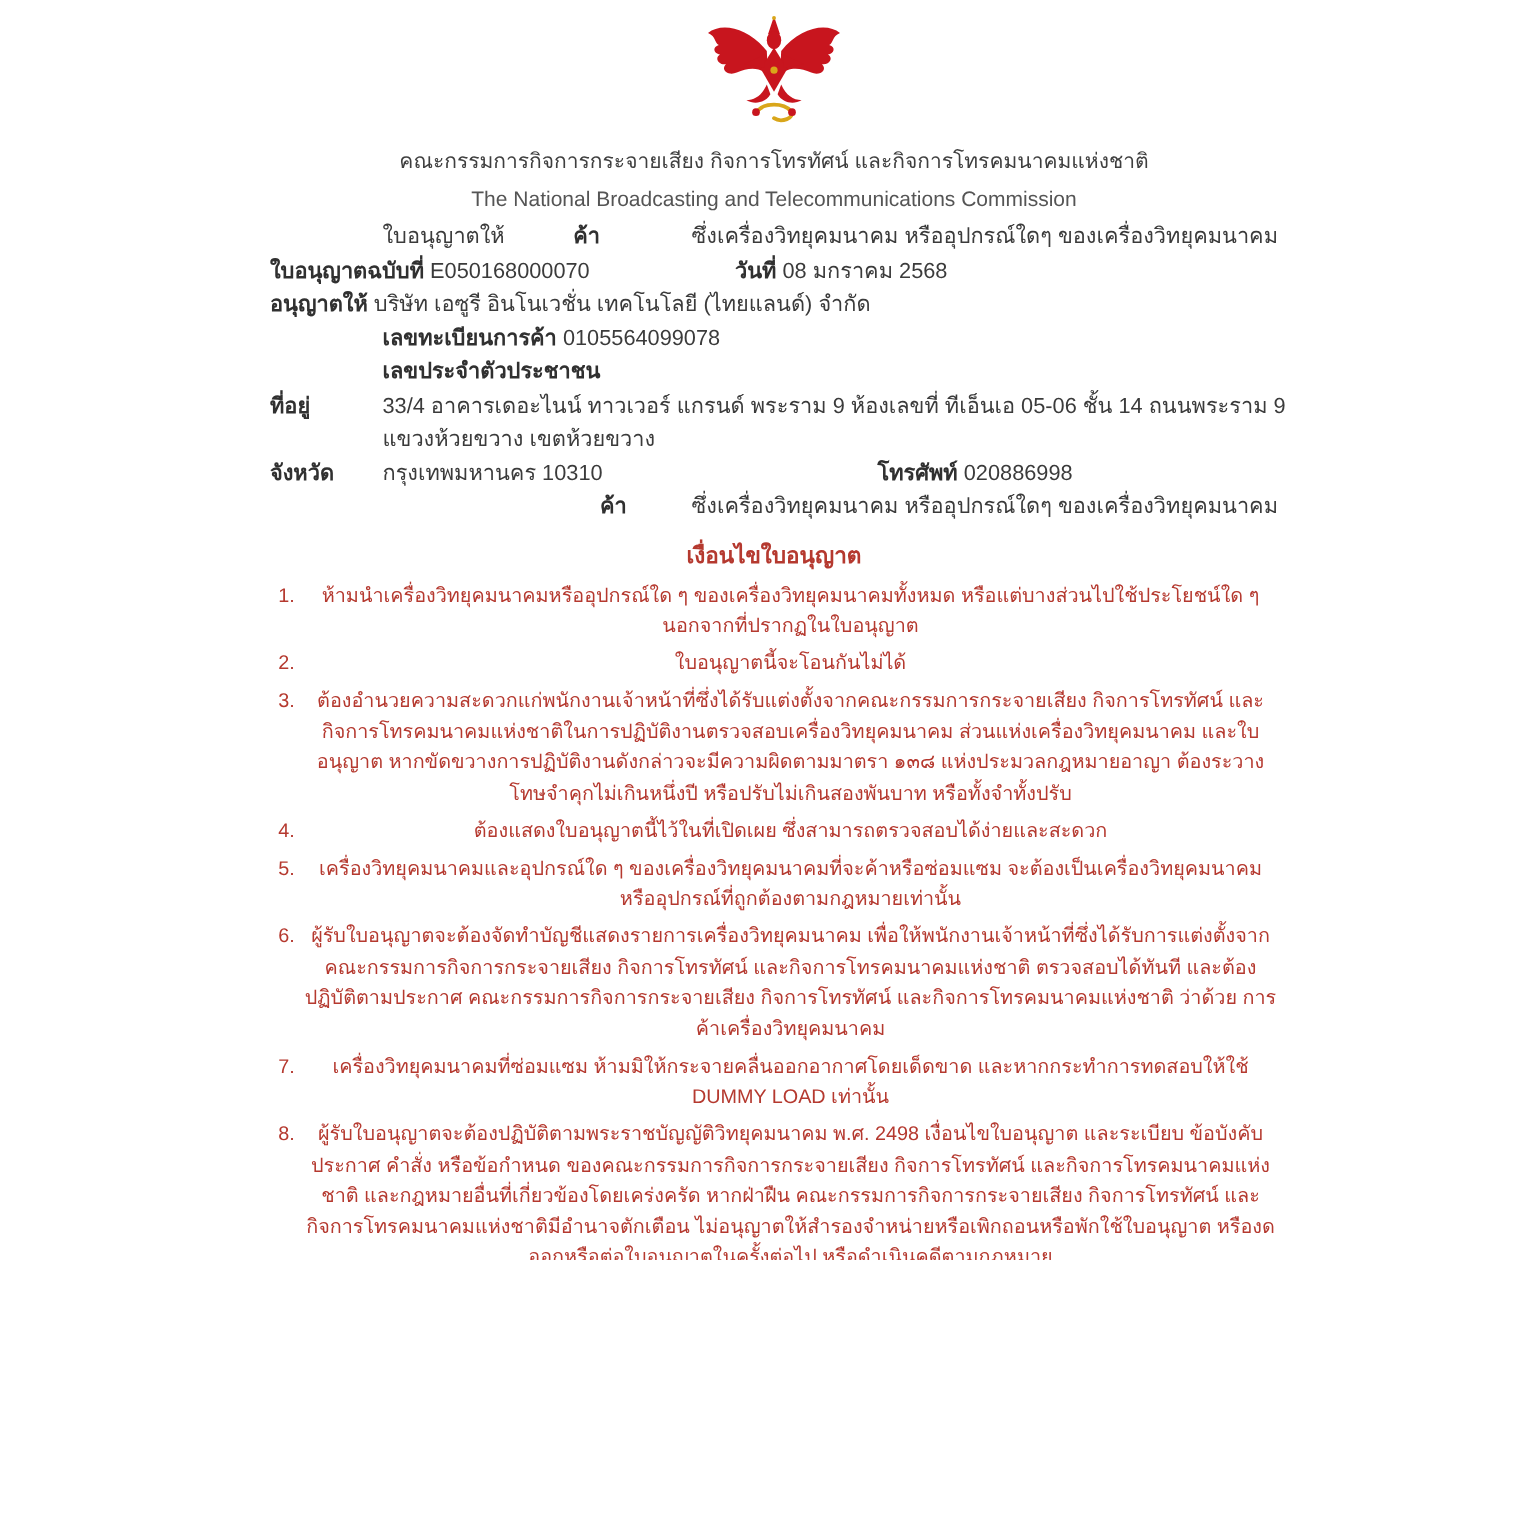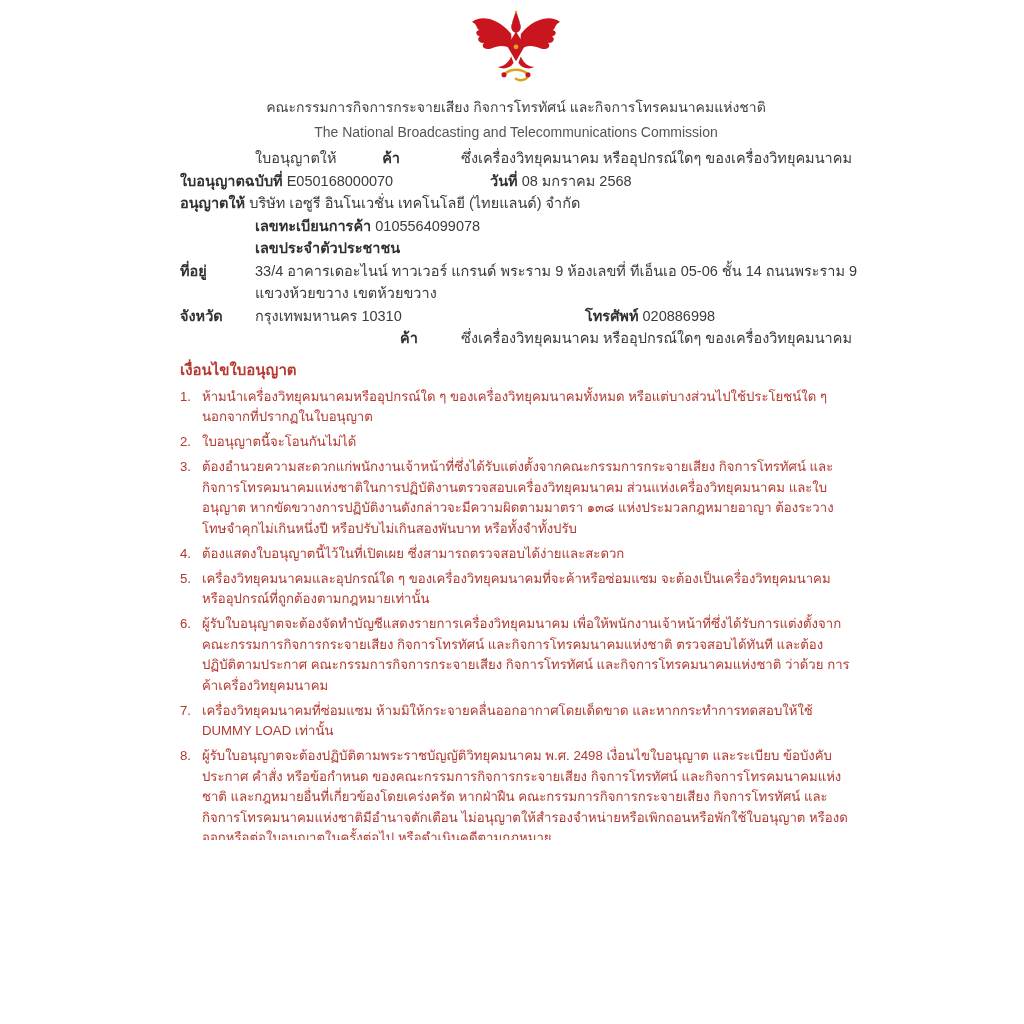--- a/index.html
+++ b/index.html
@@ -14,21 +14,21 @@
   .org-th { font-size:14px; color:#3f3f3f; margin-top:2px; }
   .org-en { font-size:14px; color:#555; margin-top:6px; }
   .line { display:flex; line-height:22.5px; white-space:nowrap; }
   .grant-line { margin-top:7px; }
   .w-label { width:145px; padding-left:75px; }
   .w-type { width:90px; }
   .w-left310 { width:310px; }
   .ind75 { padding-left:75px; }
   .lbl75 { width:75px; flex:0 0 75px; }
   .prov-val { width:330px; flex:0 0 330px; }
-  .conds { margin-top:8px; color:#b5392f; }
+  .conds { margin-top:8px; color:#b5392f;text-align:center; }
   .conds-title { font-weight:bold; font-size:15px; margin-bottom:5px; }
   .cond-item { display:flex; font-size:13.2px; line-height:20.5px; margin-bottom:4.5px; }
   .cond-num { flex:0 0 22px; }
   .cond-text { flex:1; }
   .sig-zone { position:relative; height:190px; margin-top:12px; }
   .sig-scribble { position:absolute; left:438px; top:0; }
   .sig-label { position:absolute; left:322px; top:58px; color:#404040; }
   .sig-leftcol { position:absolute; left:0; top:76px; line-height:25px; }
   .sig-rightcol { position:absolute; left:310px; top:76px; width:380px; text-align:center; line-height:25px; }
   .doc-footer {

